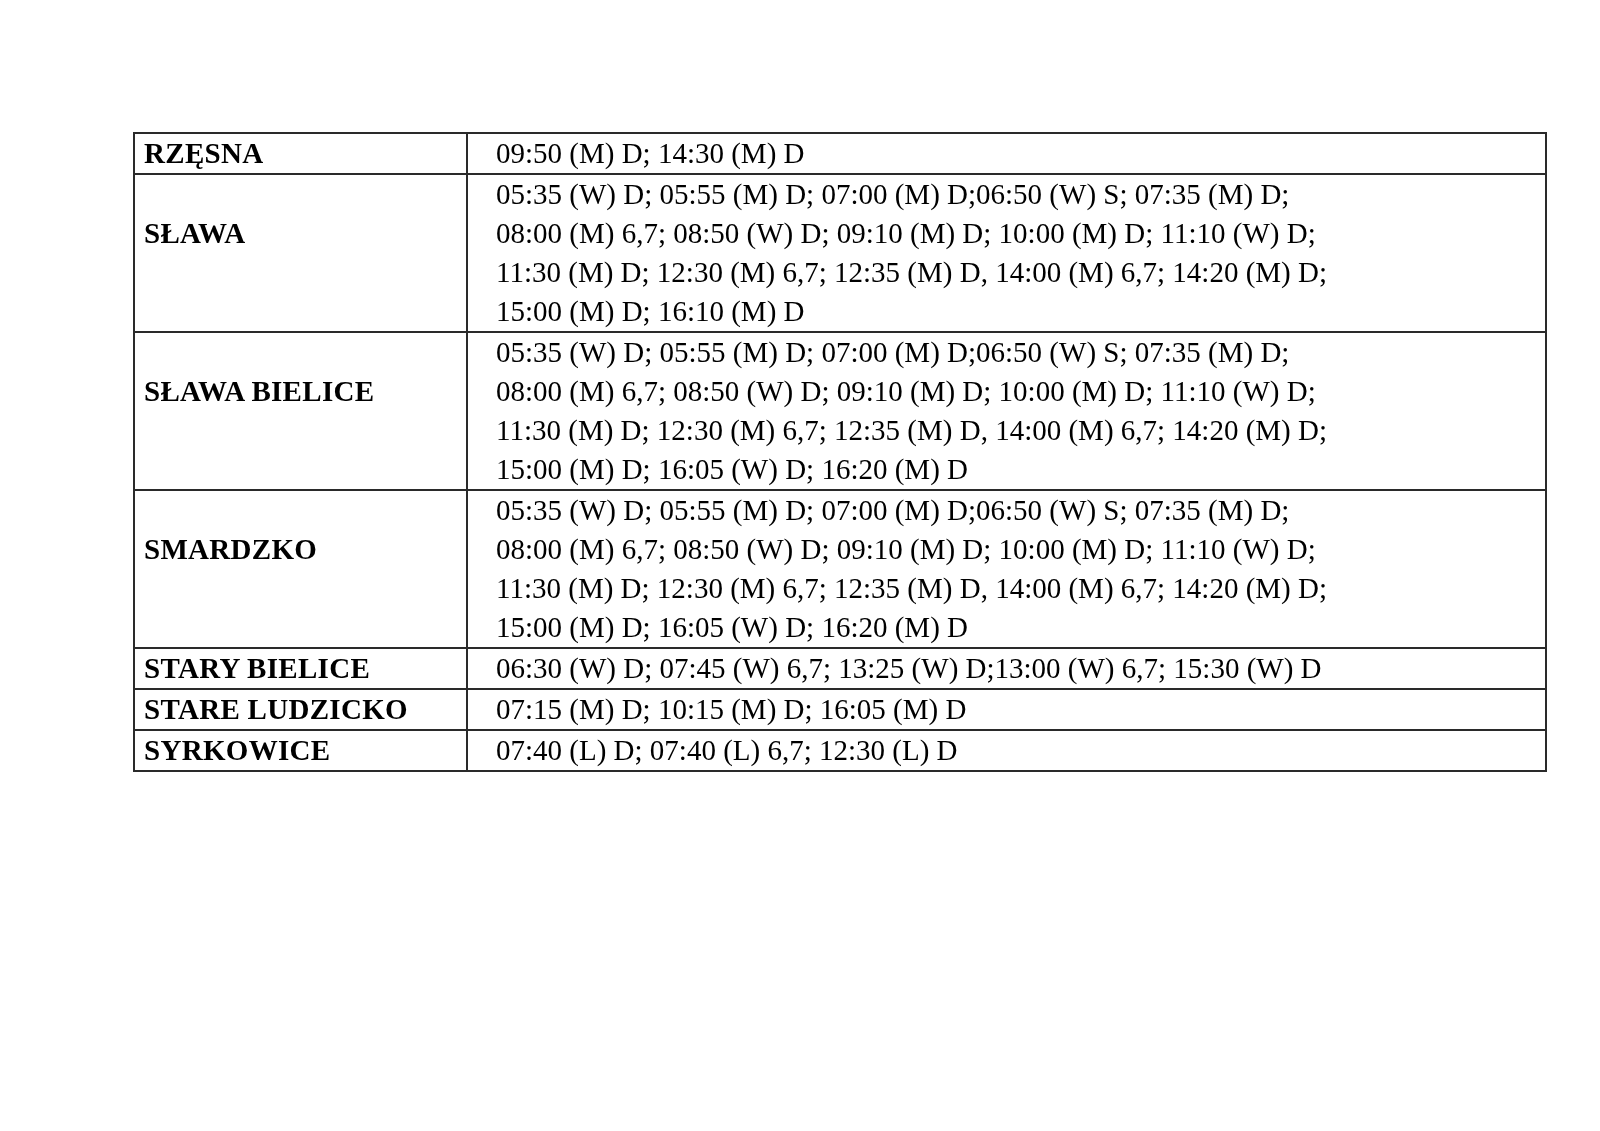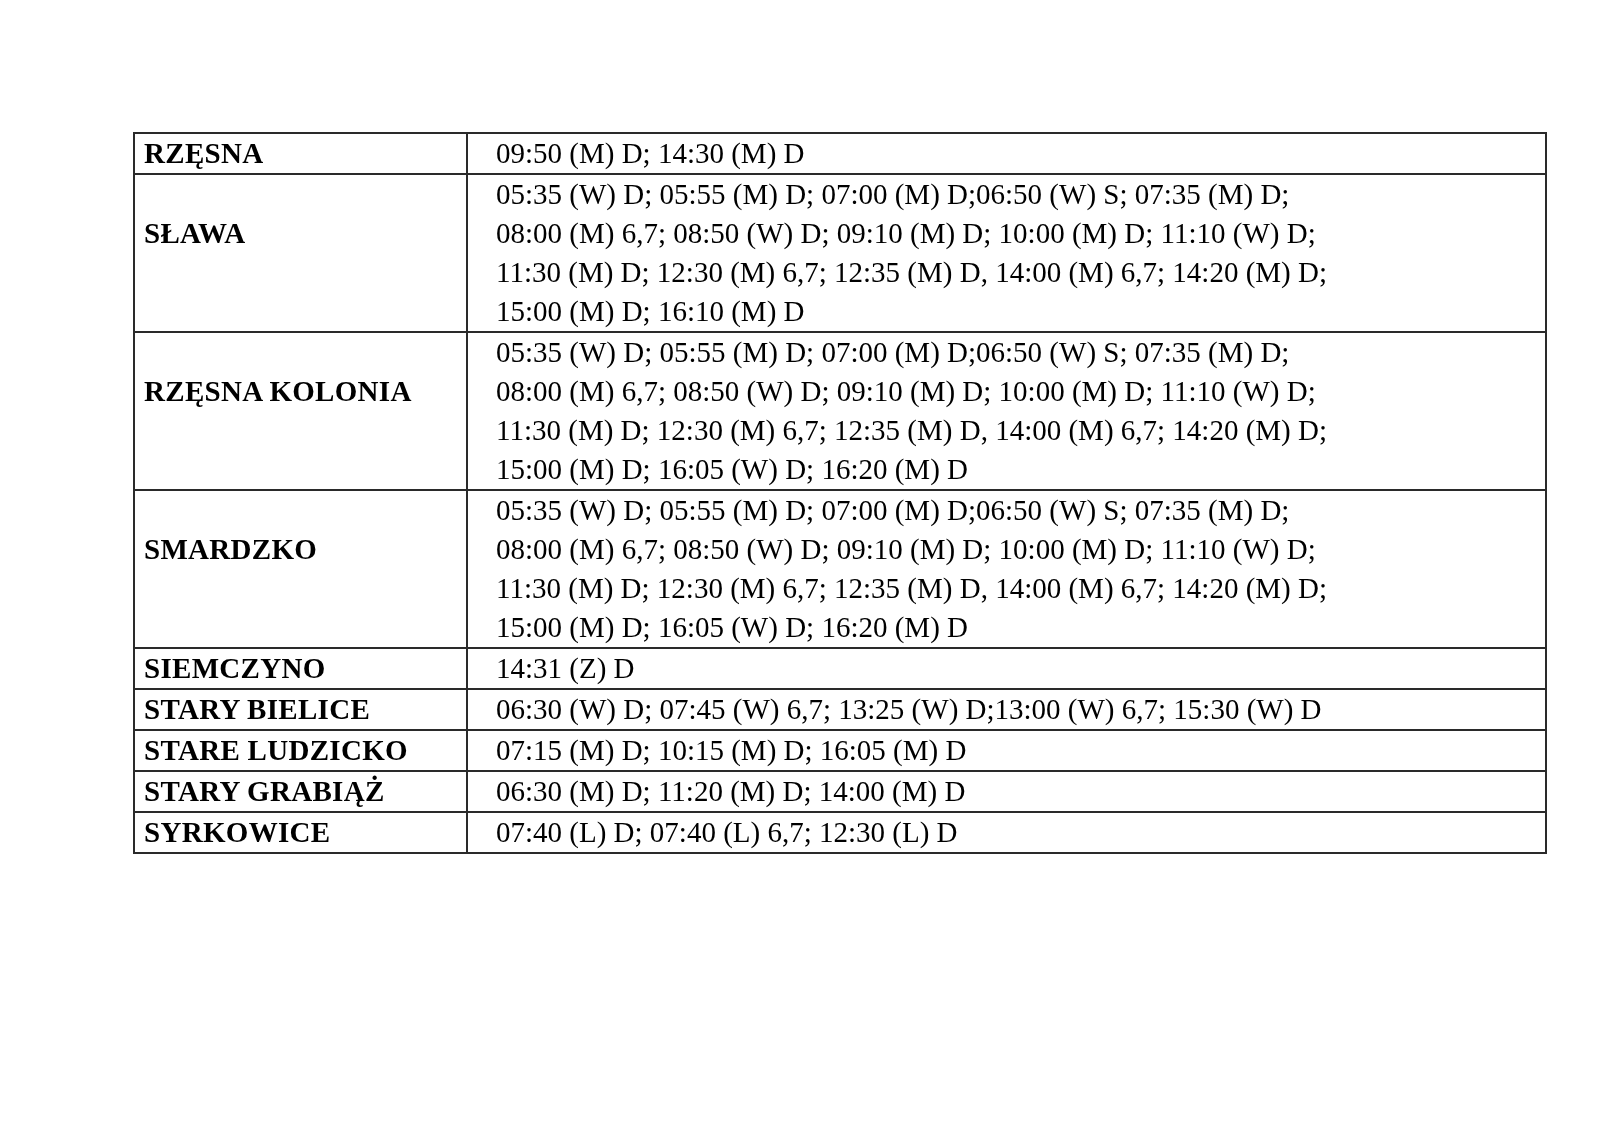--- a/index.html
+++ b/index.html
@@ -70,59 +70,47 @@
         <tr class="multi">
           <td class="dest-cell"><span class="dest-label">SŁAWA</span></td>
           <td class="times-cell">
             <div class="time-line">05:35 (W) D; 05:55 (M) D; 07:00 (M) D;06:50 (W) S; 07:35 (M) D;</div>
             <div class="time-line">08:00 (M) 6,7; 08:50 (W) D; 09:10 (M) D; 10:00 (M) D; 11:10 (W) D;</div>
             <div class="time-line">11:30 (M) D; 12:30 (M) 6,7; 12:35 (M) D, 14:00 (M) 6,7; 14:20 (M) D;</div>
             <div class="time-line">15:00 (M) D; 16:10 (M) D</div>
           </td>
         </tr>
         <tr class="multi">
-          <td class="dest-cell"><span class="dest-label">RZĘSNA KOLONIA</span></td>
+          <td class="dest-cell"><span class="dest-label">SŁAWA BIELICE</span></td>
           <td class="times-cell">
             <div class="time-line">05:35 (W) D; 05:55 (M) D; 07:00 (M) D;06:50 (W) S; 07:35 (M) D;</div>
             <div class="time-line">08:00 (M) 6,7; 08:50 (W) D; 09:10 (M) D; 10:00 (M) D; 11:10 (W) D;</div>
             <div class="time-line">11:30 (M) D; 12:30 (M) 6,7; 12:35 (M) D, 14:00 (M) 6,7; 14:20 (M) D;</div>
             <div class="time-line">15:00 (M) D; 16:05 (W) D; 16:20 (M) D</div>
           </td>
         </tr>
         <tr class="multi">
           <td class="dest-cell"><span class="dest-label">SMARDZKO</span></td>
           <td class="times-cell">
             <div class="time-line">05:35 (W) D; 05:55 (M) D; 07:00 (M) D;06:50 (W) S; 07:35 (M) D;</div>
             <div class="time-line">08:00 (M) 6,7; 08:50 (W) D; 09:10 (M) D; 10:00 (M) D; 11:10 (W) D;</div>
             <div class="time-line">11:30 (M) D; 12:30 (M) 6,7; 12:35 (M) D, 14:00 (M) 6,7; 14:20 (M) D;</div>
             <div class="time-line">15:00 (M) D; 16:05 (W) D; 16:20 (M) D</div>
           </td>
         </tr>
         <tr>
-          <td class="dest-cell"><span class="dest-label">SIEMCZYNO</span></td>
-          <td class="times-cell">
-            <div class="time-line">14:31 (Z) D</div>
-          </td>
-        </tr>
-        <tr>
           <td class="dest-cell"><span class="dest-label">STARY BIELICE</span></td>
           <td class="times-cell">
             <div class="time-line">06:30 (W) D; 07:45 (W) 6,7; 13:25 (W) D;13:00 (W) 6,7; 15:30 (W) D</div>
           </td>
         </tr>
         <tr>
           <td class="dest-cell"><span class="dest-label">STARE LUDZICKO</span></td>
           <td class="times-cell">
             <div class="time-line">07:15 (M) D; 10:15 (M) D; 16:05 (M) D</div>
-          </td>
-        </tr>
-        <tr>
-          <td class="dest-cell"><span class="dest-label">STARY GRABIĄŻ</span></td>
-          <td class="times-cell">
-            <div class="time-line">06:30 (M) D; 11:20 (M) D; 14:00 (M) D</div>
           </td>
         </tr>
         <tr>
           <td class="dest-cell"><span class="dest-label">SYRKOWICE</span></td>
           <td class="times-cell">
             <div class="time-line">07:40 (L) D; 07:40 (L) 6,7; 12:30 (L) D</div>
           </td>
         </tr>
       </tbody>
   </table>

